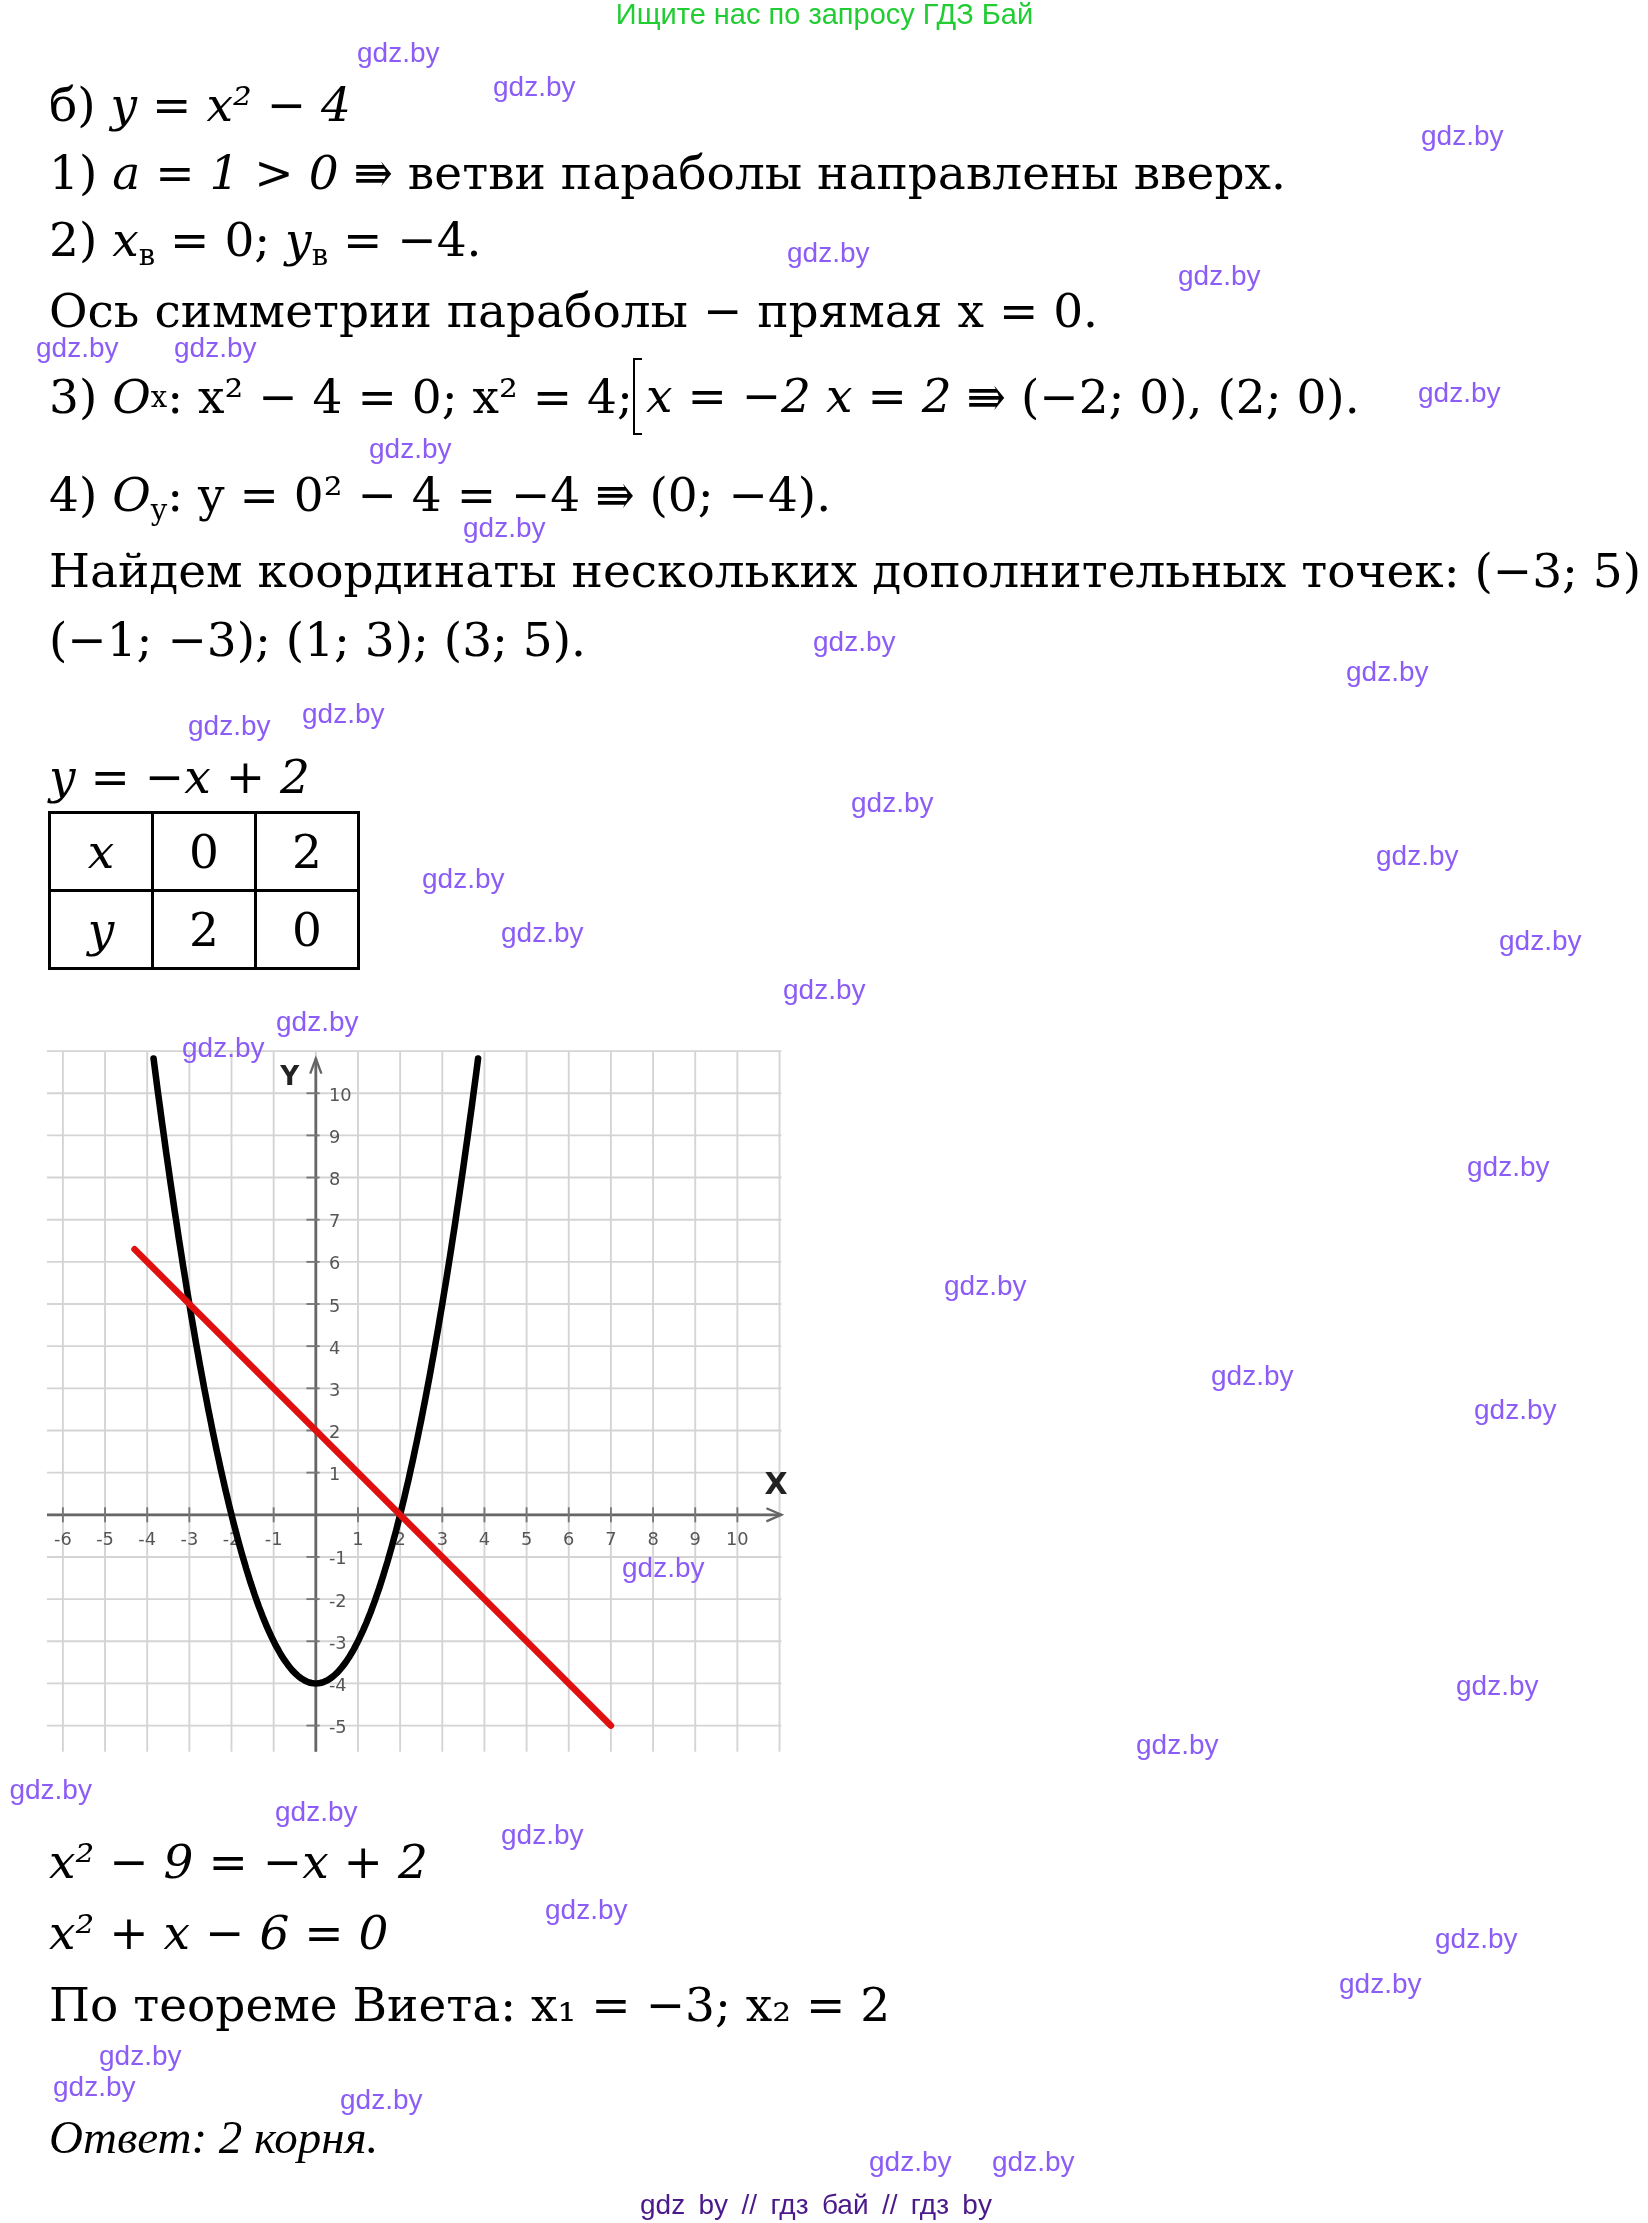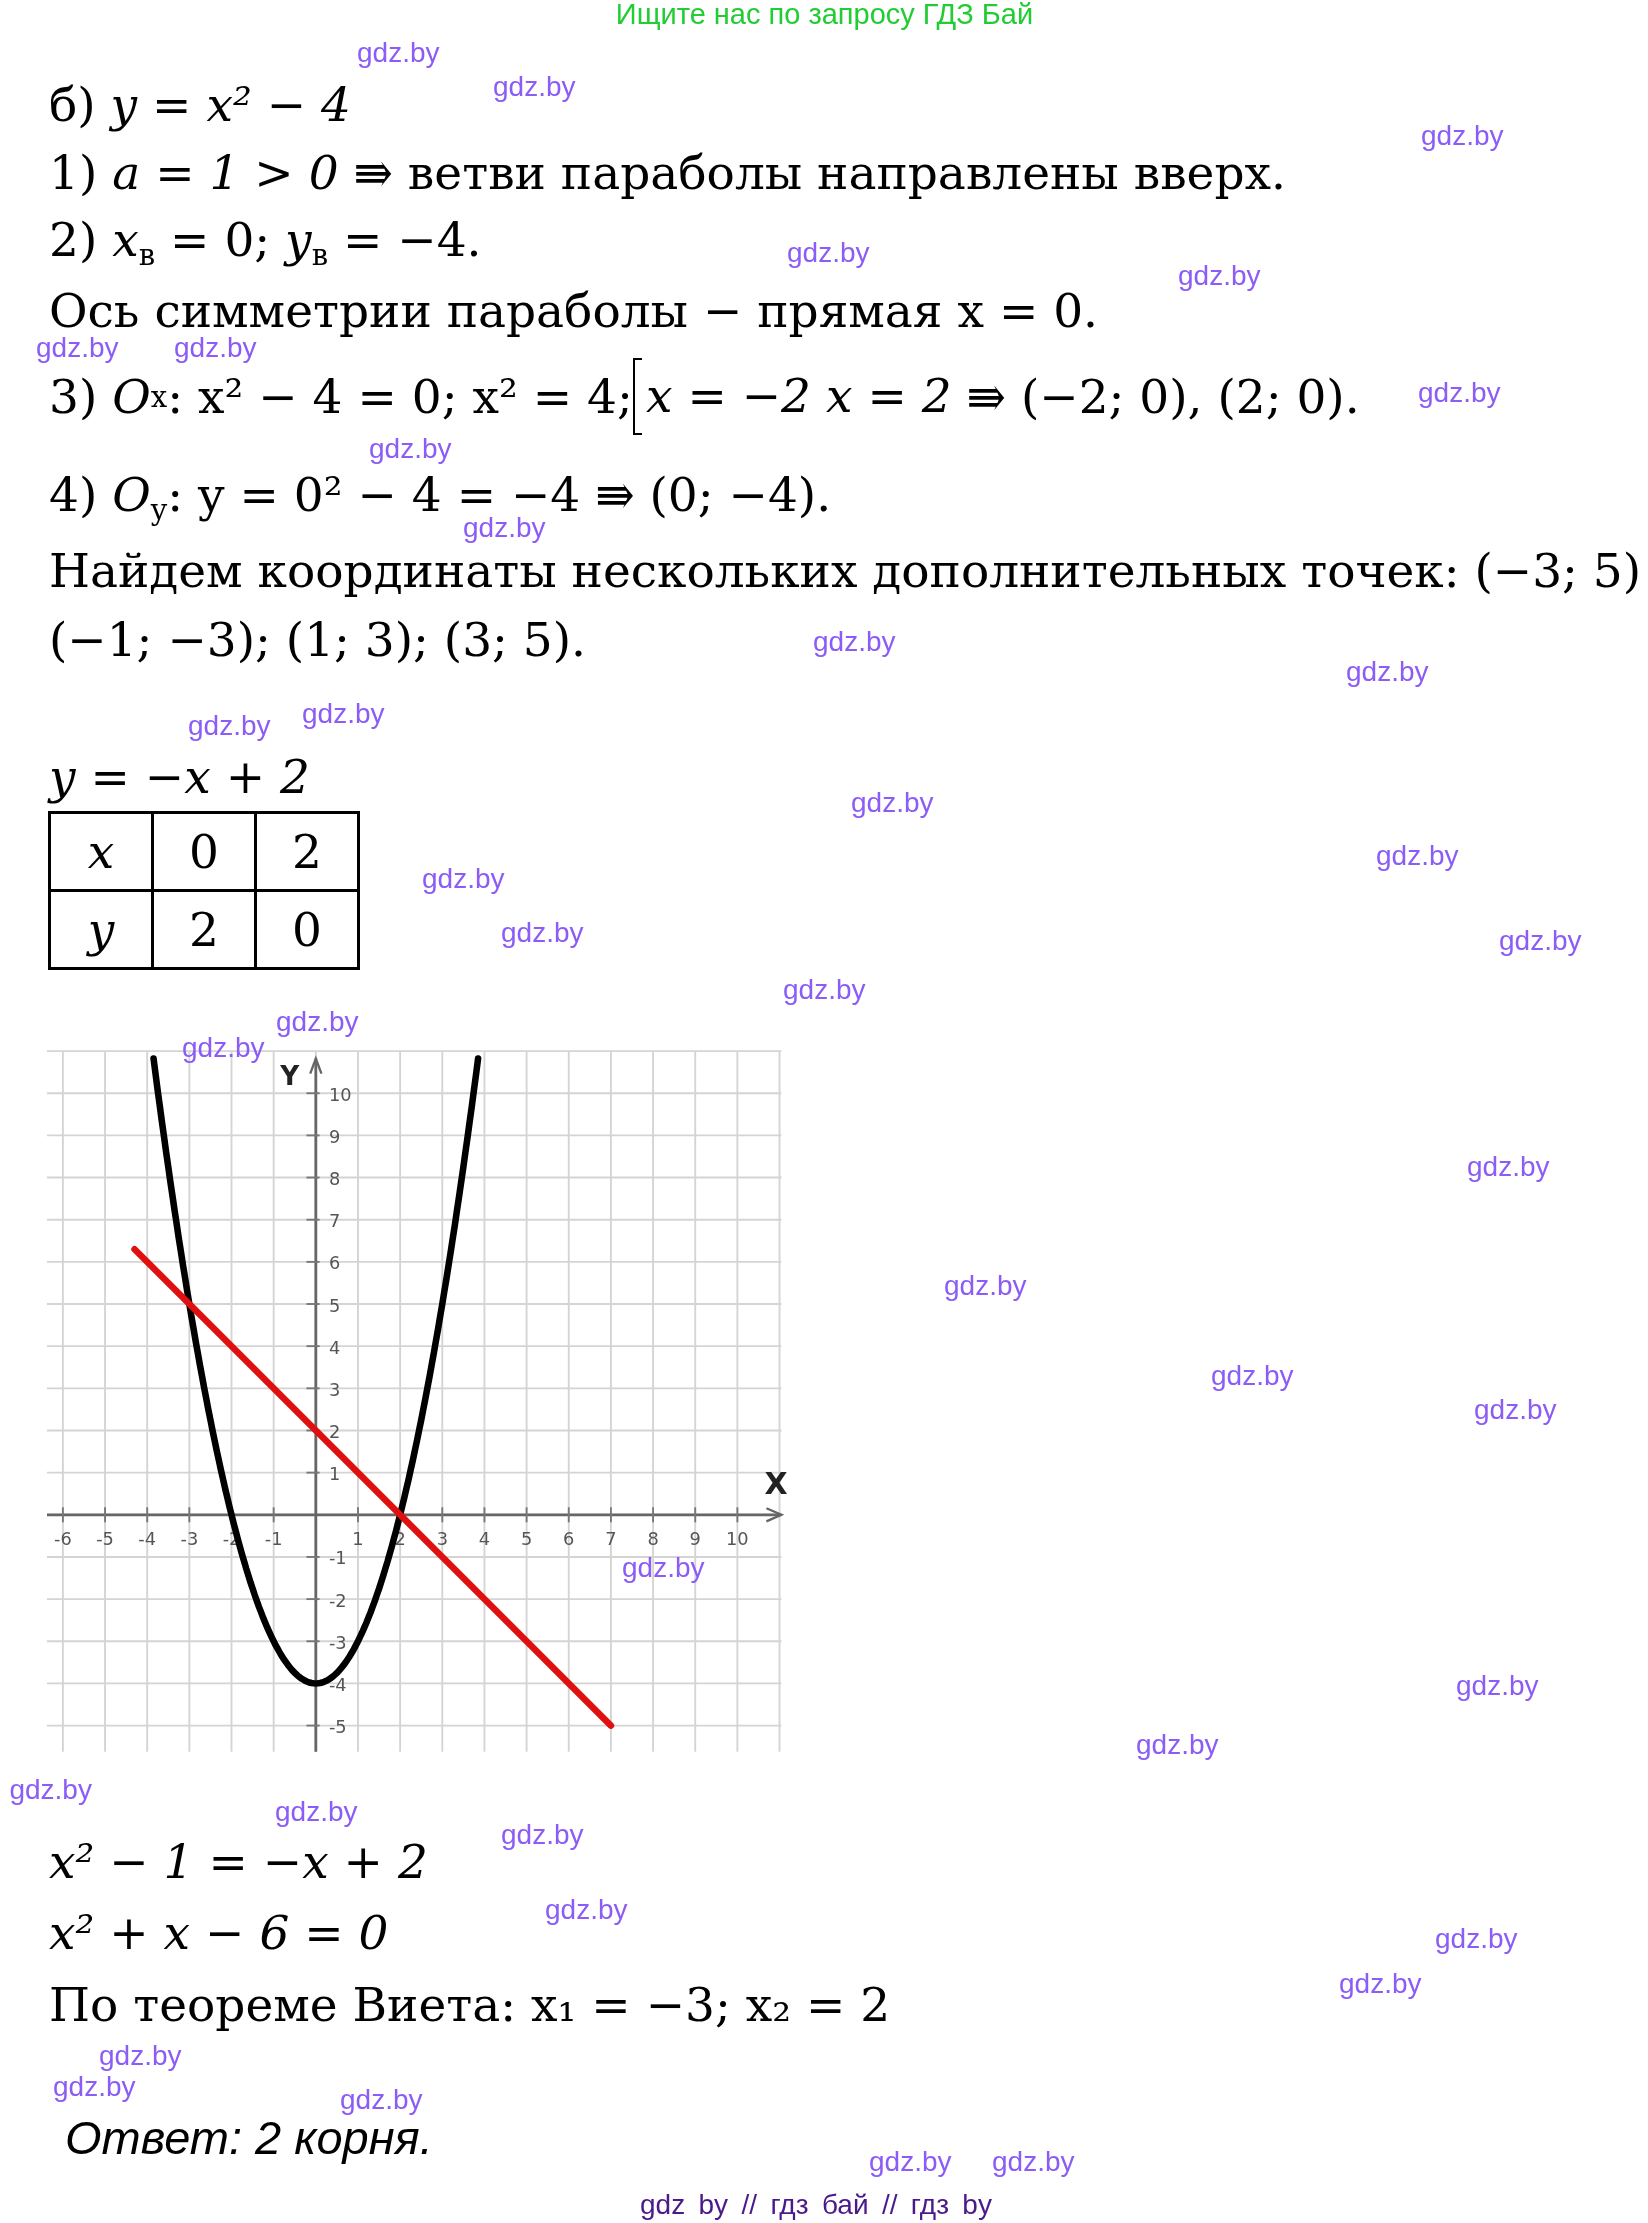--- a/index.html
+++ b/index.html
@@ -8,21 +8,21 @@
   .header { left:0; width:1649px; top:-1.9px; text-align:center; font-family:"Liberation Sans", sans-serif; font-size:29px; color:#22cc33; }
   .line { left:49px; font-family:"DejaVu Serif", serif; font-size:47px; line-height:1; }
   .wm { font-family:"Liberation Sans", sans-serif; font-size:28px; color:#8b5cf6; }
   i { font-style:italic; }
   sub { font-size:0.62em; vertical-align:-0.3em; line-height:0; }
   .bracket { display:inline-block; vertical-align:middle; border-left:2.8px solid #000; border-top:2.8px solid #000; border-bottom:2.8px solid #000; width:7.5px; height:73px; margin-right:3.7px; }
   .stack { display:inline-block; vertical-align:middle; line-height:0.95;text-align:right; }
   table.vals { position:absolute; left:48px; top:811px; border-collapse:collapse; font-family:"DejaVu Serif", serif; font-size:47px; }
   table.vals td { border:3.7px solid #000; width:100px; height:75px; text-align:center; padding:0; }
   table.vals td.h { font-style:italic; }
-  .answer { font-style:italic; font-family:Liberation Sans, sans-serif;margin-left:16px; }
+  .answer { font-style:italic; font-family:Liberation Serif, serif; }
   .footer { left:640px; top:2189px; font-family:"Liberation Sans", sans-serif; font-size:28px; color:#4b1a8a; word-spacing:5.6px; }
   svg#chart { position:absolute; left:0; top:0; }
 </style>
 </head>
 <body>
 
 <div class="abs header">Ищите нас по запросу ГДЗ Бай</div>
 
 <div class="abs line" style="top:81px">
   <span>б)</span>
@@ -185,21 +185,21 @@
       <text x="351" y="1760" font-family="DejaVu Sans, sans-serif" font-size="19" fill="#555">-3</text>
       <line x1="327" y1="1797" x2="341" y2="1797" stroke="#777" stroke-width="2"></line>
       <text x="351" y="1805" font-family="DejaVu Sans, sans-serif" font-size="19" fill="#555">-4</text>
       <line x1="327" y1="1842" x2="341" y2="1842" stroke="#777" stroke-width="2"></line>
       <text x="351" y="1850" font-family="DejaVu Sans, sans-serif" font-size="19" fill="#555">-5</text>
     </g>
   <path id="parabola" fill="none" stroke="#000000" stroke-width="7" stroke-linecap="round" d="M163.8,1130.0 L166.0,1147.2 L168.2,1164.2 L170.5,1180.9 L172.7,1197.5 L175.0,1213.8 L177.2,1229.9 L179.5,1245.7 L181.7,1261.4 L184.0,1276.8 L186.2,1292.0 L188.5,1306.9 L190.7,1321.7 L193.0,1336.2 L195.2,1350.5 L197.5,1364.5 L199.7,1378.4 L202.0,1392.0 L204.2,1405.4 L206.5,1418.5 L208.7,1431.5 L211.0,1444.2 L213.2,1456.7 L215.5,1468.9 L217.7,1481.0 L220.0,1492.8 L222.2,1504.4 L224.5,1515.7 L226.7,1526.9 L229.0,1537.8 L231.2,1548.5 L233.5,1558.9 L235.7,1569.2 L238.0,1579.2 L240.2,1589.0 L242.5,1598.5 L244.7,1607.9 L247.0,1617.0 L249.2,1625.9 L251.5,1634.5 L253.7,1643.0 L256.0,1651.2 L258.2,1659.2 L260.5,1666.9 L262.7,1674.5 L265.0,1681.8 L267.2,1688.9 L269.5,1695.7 L271.7,1702.4 L274.0,1708.8 L276.2,1715.0 L278.5,1720.9 L280.7,1726.7 L283.0,1732.2 L285.2,1737.5 L287.5,1742.5 L289.7,1747.4 L292.0,1752.0 L294.2,1756.4 L296.5,1760.5 L298.7,1764.5 L301.0,1768.2 L303.2,1771.7 L305.5,1774.9 L307.7,1778.0 L310.0,1780.8 L312.2,1783.4 L314.5,1785.7 L316.7,1787.9 L319.0,1789.8 L321.2,1791.5 L323.5,1792.9 L325.7,1794.2 L328.0,1795.2 L330.2,1796.0 L332.5,1796.5 L334.7,1796.9 L337.0,1797.0 L339.2,1796.9 L341.5,1796.5 L343.7,1796.0 L346.0,1795.2 L348.2,1794.2 L350.5,1793.0 L352.7,1791.5 L355.0,1789.8 L357.2,1787.9 L359.5,1785.8 L361.7,1783.4 L364.0,1780.8 L366.2,1778.0 L368.5,1775.0 L370.7,1771.7 L373.0,1768.2 L375.2,1764.5 L377.5,1760.6 L379.7,1756.4 L382.0,1752.0 L384.2,1747.4 L386.5,1742.6 L388.7,1737.5 L391.0,1732.2 L393.2,1726.7 L395.5,1721.0 L397.7,1715.0 L400.0,1708.8 L402.2,1702.4 L404.5,1695.8 L406.7,1688.9 L409.0,1681.8 L411.2,1674.5 L413.5,1667.0 L415.7,1659.2 L418.0,1651.2 L420.2,1643.0 L422.5,1634.6 L424.7,1625.9 L427.0,1617.0 L429.2,1607.9 L431.5,1598.6 L433.7,1589.0 L436.0,1579.2 L438.2,1569.2 L440.5,1559.0 L442.7,1548.5 L445.0,1537.8 L447.2,1526.9 L449.5,1515.8 L451.7,1504.4 L454.0,1492.8 L456.2,1481.0 L458.5,1469.0 L460.7,1456.7 L463.0,1444.2 L465.2,1431.5 L467.5,1418.6 L469.7,1405.4 L472.0,1392.0 L474.2,1378.4 L476.5,1364.6 L478.7,1350.5 L481.0,1336.2 L483.2,1321.7 L485.5,1307.0 L487.7,1292.0 L490.0,1276.8 L492.2,1261.4 L494.5,1245.8 L496.7,1229.9 L499.0,1213.8 L501.2,1197.5 L503.5,1181.0 L505.7,1164.2 L508.0,1147.2 L510.2,1130.0"></path>
   <line id="redline" stroke="#e01010" stroke-width="7" stroke-linecap="round" x1="143.5" y1="1333.5" x2="652" y2="1842"></line>
 </svg>
 
-<div class="abs line" style="top:1838px;font-style:italic">x² − 1 = −x + 2</div>
+<div class="abs line" style="top:1838px;font-style:italic">x² − 9 = −x + 2</div>
 <div class="abs line" style="top:1909px;font-style:italic">x² + x − 6 = 0</div>
 <div class="abs line" style="top:1981px">По теореме Виета: x₁ = −3; x₂ = 2</div>
 <div class="abs line answer" style="top:2114px">Ответ: 2 корня.</div>
 
 <div id="wms">
     <div class="abs wm" style="left: 357px; top: 37px;">gdz.by</div>
     <div class="abs wm" style="left: 493px; top: 71px;">gdz.by</div>
     <div class="abs wm" style="left: 1421px; top: 120px;">gdz.by</div>
     <div class="abs wm" style="left: 787px; top: 237px;">gdz.by</div>
     <div class="abs wm" style="left: 1178px; top: 260px;">gdz.by</div>

